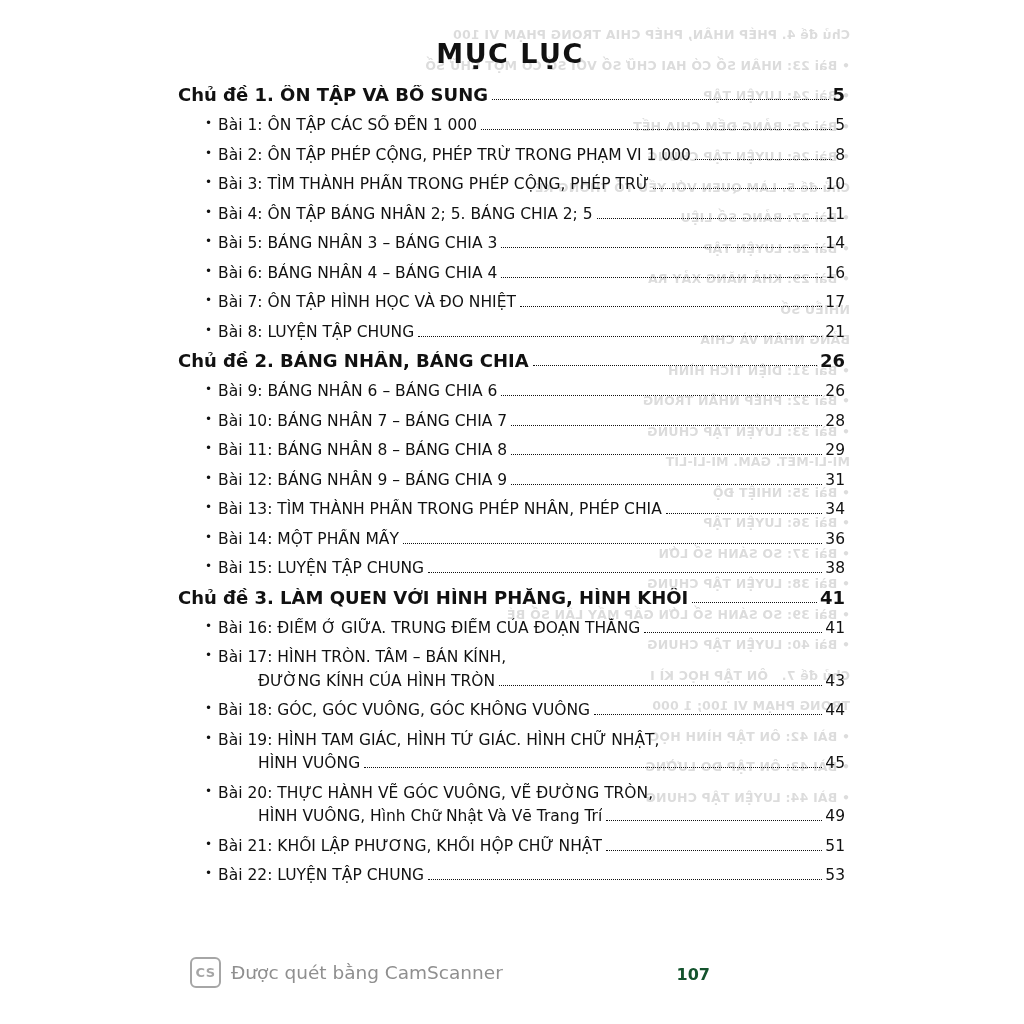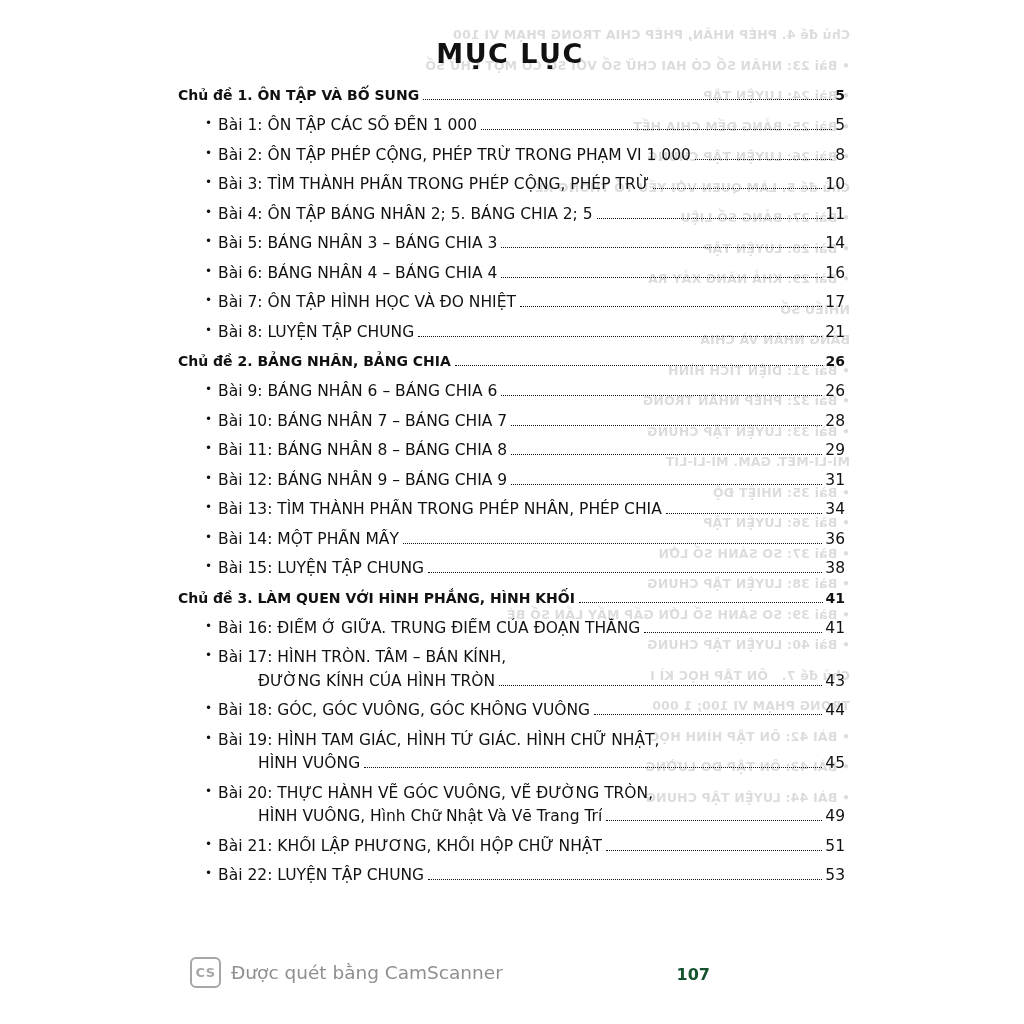--- a/index.html
+++ b/index.html
@@ -71,21 +71,21 @@
     display: flex;
     align-items: flex-end;
     font-size: 15.5px;
     line-height: 20px;
     margin-bottom: 9.5px;
     white-space: nowrap;
   }
 
   .row.topic {
     font-weight: bold;
-    font-size: 14px;
+    font-size: 18px;
     margin-bottom: 10px;
     margin-top: 6px;
     padding-left: 8px;
   }
 
   .row.lesson {
     padding-left: 35px;
   }
 
   .bullet {

